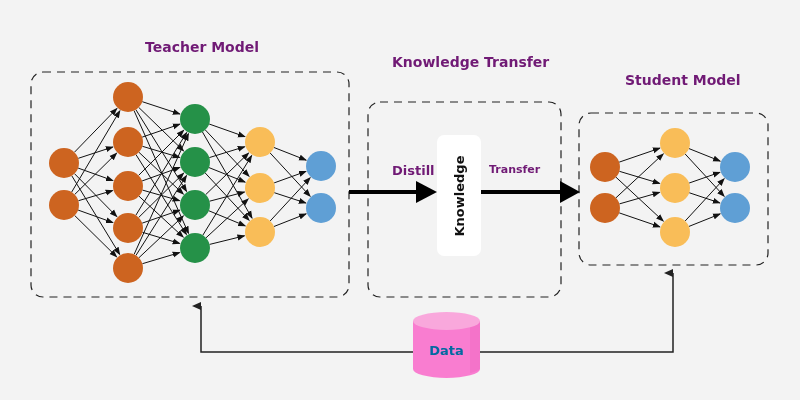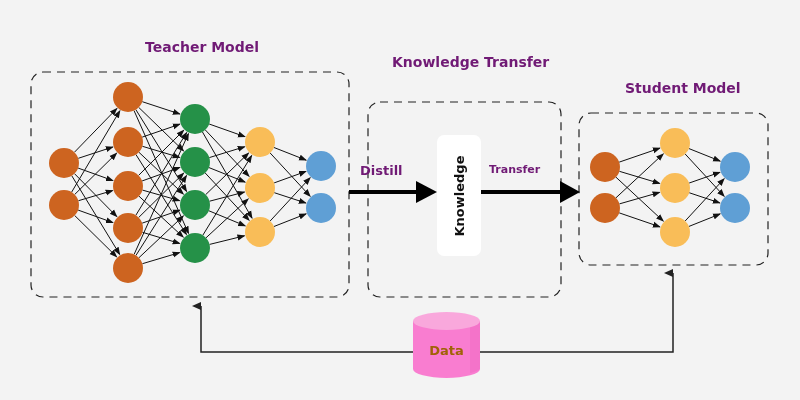--- a/index.html
+++ b/index.html
@@ -2,21 +2,21 @@
 <html><head>
 <meta charset="utf-8">
 <style>
   html, body { margin: 0; padding: 0; }
   body { width: 800px; height: 400px; background: #f3f3f3; overflow: hidden; position: relative; font-family: "DejaVu Sans", sans-serif; }
   #stage { position: absolute; left: 0; top: 0; width: 800px; height: 400px; }
   .lbl { position: absolute; font-weight: bold; color: #701a75; font-size: 14px; white-space: nowrap; }
   .title { font-size: 14px; }
   .knowledge-box { position: absolute; left: 437px; top: 135px; width: 44px; height: 121px; background: #fff; border-radius: 7px; }
   .knowledge-text { position: absolute; left: 50%; top: 50%; transform: translate(-50%, -50%) rotate(-90deg); font-weight: bold; font-size: 13px; color: #111; white-space: nowrap; }
-  .data-text { position: absolute; left: 413px; top: 343px; width: 67px; text-align: center; font-weight: bold; font-size: 13px; color: #a16207; }
+  .data-text { position: absolute; left: 413px; top: 343px; width: 67px; text-align: center; font-weight: bold; font-size: 13px; color: #0369a1; }
 </style>
 </head>
 <body>
 
 <svg id="stage" width="800" height="400" xmlns="http://www.w3.org/2000/svg">
   <defs>
     <marker id="arr-small" markerWidth="8" markerHeight="8" refX="7" refY="4" orient="auto" markerUnits="userSpaceOnUse">
       <path d="M0,1 L8,4 L0,7 z" fill="#111"></path>
     </marker>
     <marker id="arr-up" markerWidth="10" markerHeight="10" refX="5" refY="9" orient="auto" markerUnits="userSpaceOnUse">
@@ -130,21 +130,21 @@
 
   <g>
     <path id="cyl-body" d="M413,321 L413,369 A33.5,9 0 0 0 480,369 L480,321 z" fill="#f97dd0"></path>
     <path d="M470,326 L470,373 A33.5,9 0 0 0 480,369 L480,321 z" fill="#f06cc4" opacity="0.6"></path>
     <ellipse id="cyl-top" cx="446.5" cy="321" rx="33.5" ry="9" fill="#f9a8dc"></ellipse>
   </g>
 </svg>
 
 <div class="lbl title" style="left:145px; top:39px;">Teacher Model</div>
 <div class="lbl title" style="left:392px; top:54px;">Knowledge Transfer</div>
-<div class="lbl title" style="left:625px; top:80px;">Student Model</div>
-<div class="lbl" style="left:360px; top:163px; font-size:13px;">Distill</div>
+<div class="lbl title" style="left:625px; top:72px;">Student Model</div>
+<div class="lbl" style="left:392px; top:163px; font-size:13px;">Distill</div>
 <div class="lbl" style="left:489px; top:163px; font-size:11px;">Transfer</div>
 
 <div class="knowledge-box">
   <span class="knowledge-text">Knowledge</span>
 </div>
 
 <div class="data-text">Data</div>
 
 </body></html>

